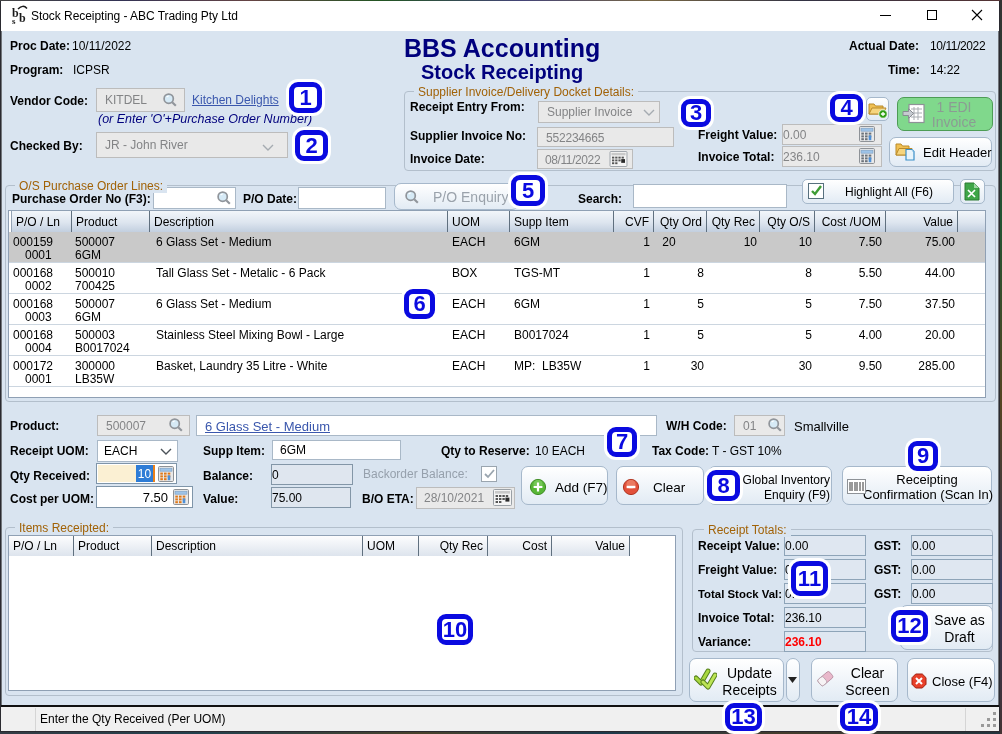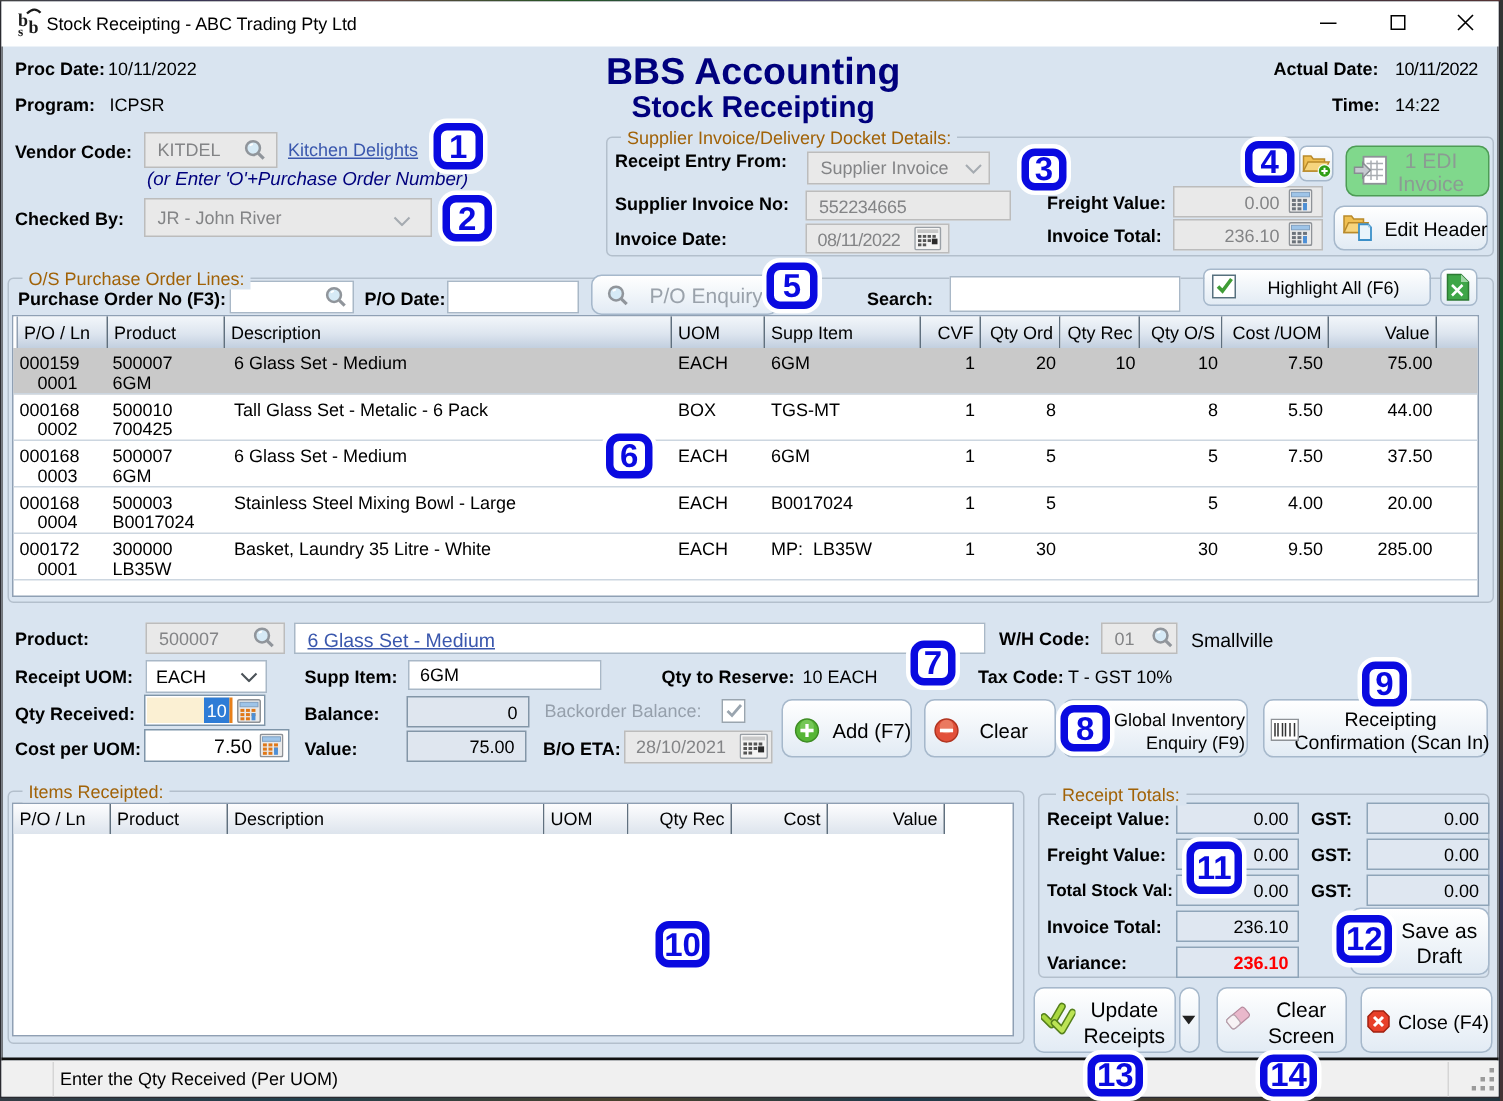--- a/index.html
+++ b/index.html
@@ -10,21 +10,21 @@
 .val{position:absolute;font-size:12px;color:#000;white-space:nowrap}
 .navy{color:#00007d}
 .inp{position:absolute;border:1px solid #a9b8c7;background:#fff;font-size:12px;color:#000;white-space:nowrap}
 .dis{background:#e9e9e9;color:#838486;border-color:#bcbcbc}
 .grp{position:absolute;border:1px solid #b3bfcc;border-radius:4px}
 .gtitle{position:absolute;font-size:12px;color:#a16207;background:#d9e4f0;padding:0 4px;white-space:nowrap;z-index:3}
 .btn{position:absolute;border:1px solid #a6b8cb;border-radius:7px;background:linear-gradient(#ffffff,#e2ebf4);font-size:13px;color:#000;white-space:nowrap}
 .ann{position:absolute;border:5px solid #0a0ae0;background:#fff;border-radius:9px;box-shadow:0 0 0 3px #fff;color:#0a0ae0;font-weight:bold;display:flex;align-items:center;justify-content:center;font-size:22px;z-index:9}
 .th{position:absolute;font-size:12px;color:#000;background:linear-gradient(#f2f6fa 0%,#dde5ef 55%,#c2cfdf 100%);border-right:1px solid #60707f;display:flex;align-items:center;padding:0 4px;white-space:nowrap}
 .cell{position:absolute;font-size:12px;color:#000;white-space:nowrap}
-.r{text-align:right}
+.r{text-align:left}
 svg{position:absolute}
 </style></head>
 <body>
 
 <div class="abs" style="left:0;top:0;width:1002px;height:1px;background:linear-gradient(90deg,#444 0%,#335 12%,#644 25%,#252 38%,#447 52%,#764 65%,#334 80%,#533 100%)"></div>
 <div class="abs" style="left:0;top:732px;width:1002px;height:2px;background:linear-gradient(90deg,#343c44 0%,#23404d 20%,#49412b 42%,#1d3a4c 60%,#453c2c 78%,#21333d 100%)"></div>
 <div class="abs" style="left:1000px;top:0;width:2px;height:734px;background:linear-gradient(#333 0%,#253 30%,#542 55%,#335 80%,#433 100%)"></div>
 
 <div id="win"></div>
 <div id="tbar"></div>
@@ -210,21 +210,21 @@
 <div class="th" style="left:958px;top:211px;width:27px;height:21px;border-right:none;justify-content:flex-start"></div>
 <div class="abs" style="left:9px;top:232px;width:976px;height:31px;background:#c9c9c9"></div>
 <div class="cell" style="left:13px;top:235px">000159</div>
 <div class="cell" style="left:25px;top:248px">0001</div>
 <div class="cell" style="left:75px;top:235px">500007</div>
 <div class="cell" style="left:75px;top:248px">6GM</div>
 <div class="cell" style="left:156px;top:235px">6 Glass Set - Medium</div>
 <div class="cell" style="left:452px;top:235px">EACH</div>
 <div class="cell" style="left:514px;top:235px">6GM</div>
 <div class="cell" style="left:580px;top:235px;width:70px;text-align:right">1</div>
-<div class="cell" style="left:634px;top:235px;width:70px;text-align:right">20</div>
+<div class="cell" style="left:634px;top:235px;width:70px;text-align:center">20</div>
 <div class="cell" style="left:687px;top:235px;width:70px;text-align:right">10</div>
 <div class="cell" style="left:742px;top:235px;width:70px;text-align:right">10</div>
 <div class="cell" style="left:812px;top:235px;width:70px;text-align:right">7.50</div>
 <div class="cell" style="left:885px;top:235px;width:70px;text-align:right">75.00</div>
 <div class="abs" style="left:9px;top:262px;width:976px;height:1px;background:#ccd6e0"></div>
 <div class="cell" style="left:13px;top:266px">000168</div>
 <div class="cell" style="left:25px;top:279px">0002</div>
 <div class="cell" style="left:75px;top:266px">500010</div>
 <div class="cell" style="left:75px;top:279px">700425</div>
 <div class="cell" style="left:156px;top:266px">Tall Glass Set - Metalic - 6 Pack</div>

